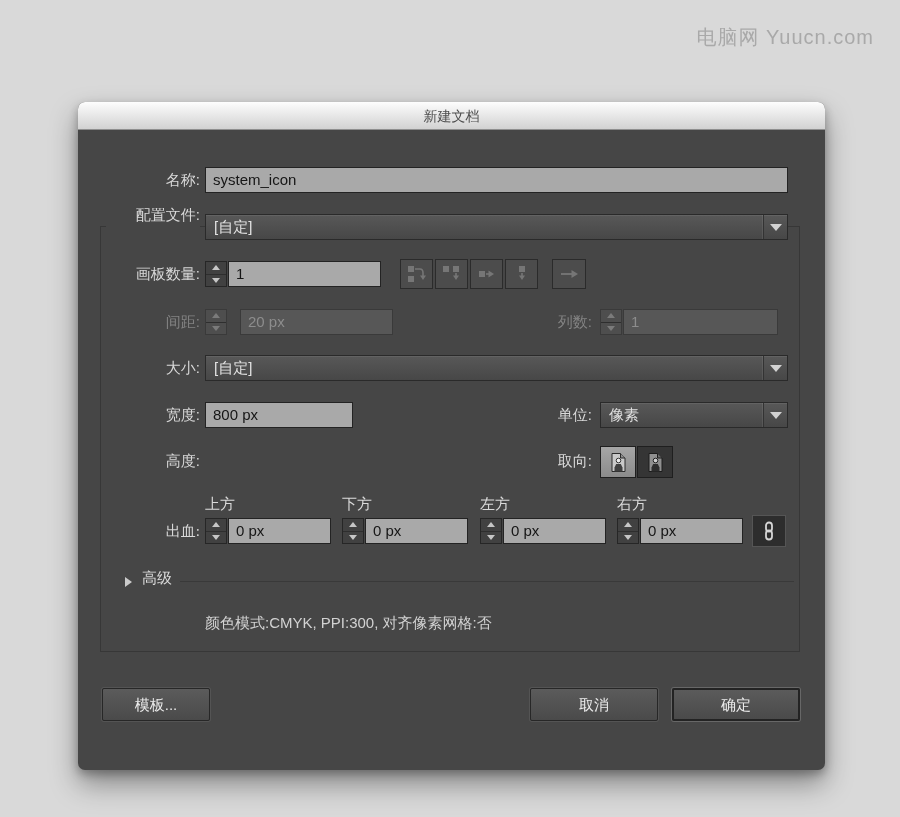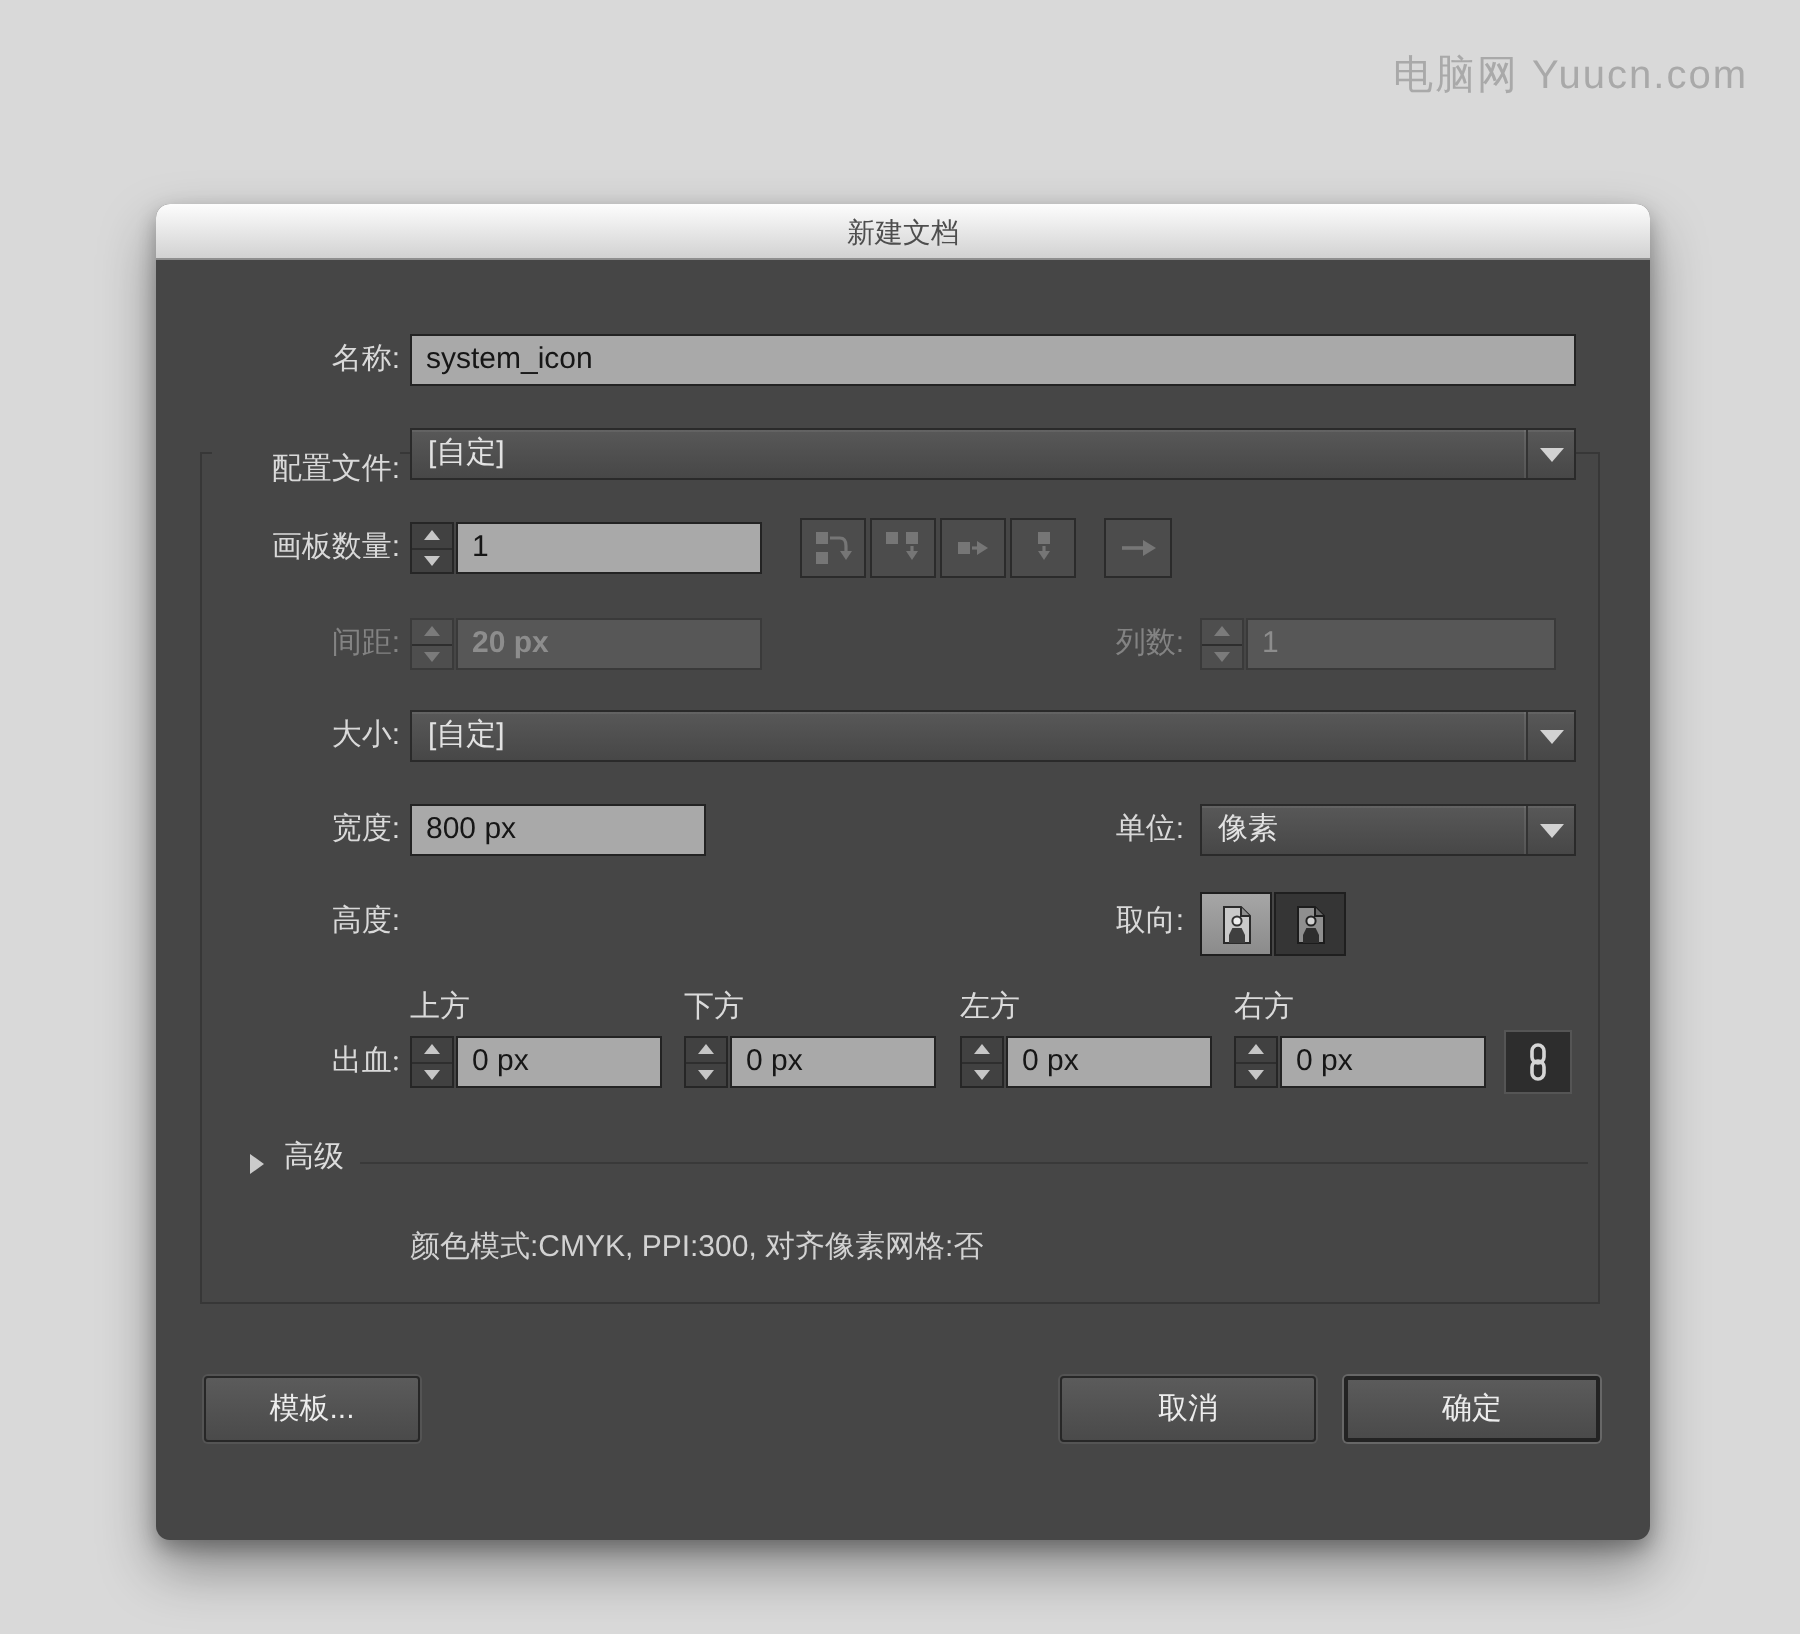--- a/index.html
+++ b/index.html
@@ -114,21 +114,21 @@
 
   <div class="titlebar">
     <span>新建文档</span>
   </div>
 
   <div class="groupbox"></div>
 
   <div class="label" style="left:20px; top:65px; width:102px;">名称:</div>
   <div class="field" style="left:127px; top:65px; width:583px;">system_icon</div>
 
-  <div class="label legend" style="left:28px; top:120px; width:94px;">配置文件:</div>
+  <div class="label legend" style="left:28px; top:100px; width:94px;">配置文件:</div>
   <div class="dropdown" style="left:127px; top:112px; width:583px;">
     <span>[自定]</span>
     <span class="dd-arrowbox">
         <span class="tri-down-lg"></span>
       </span>
   </div>
 
   <div class="label" style="left:20px; top:159px; width:102px;">画板数量:</div>
   <div class="stepper" style="left:127px; top:159px;">
     <span class="half">
@@ -181,21 +181,21 @@
 
   <div class="label dim" style="left:20px; top:207px; width:102px;">间距:</div>
   <div class="stepper dim" style="left:127px; top:207px;">
     <span class="half">
         <span class="tri-up"></span>
       </span>
     <span class="half">
         <span class="tri-dn"></span>
       </span>
   </div>
-  <div class="field dim" style="left:150px; top:207px; width:153px;font-weight:bold;">20 px</div>
+  <div class="field dim" style="left:162px; top:207px; width:153px;">20 px</div>
 
   <div class="label dim" style="left:432px; top:207px; width:82px;">列数:</div>
   <div class="stepper dim" style="left:522px; top:207px;">
     <span class="half">
         <span class="tri-up"></span>
       </span>
     <span class="half">
         <span class="tri-dn"></span>
       </span>
   </div>

